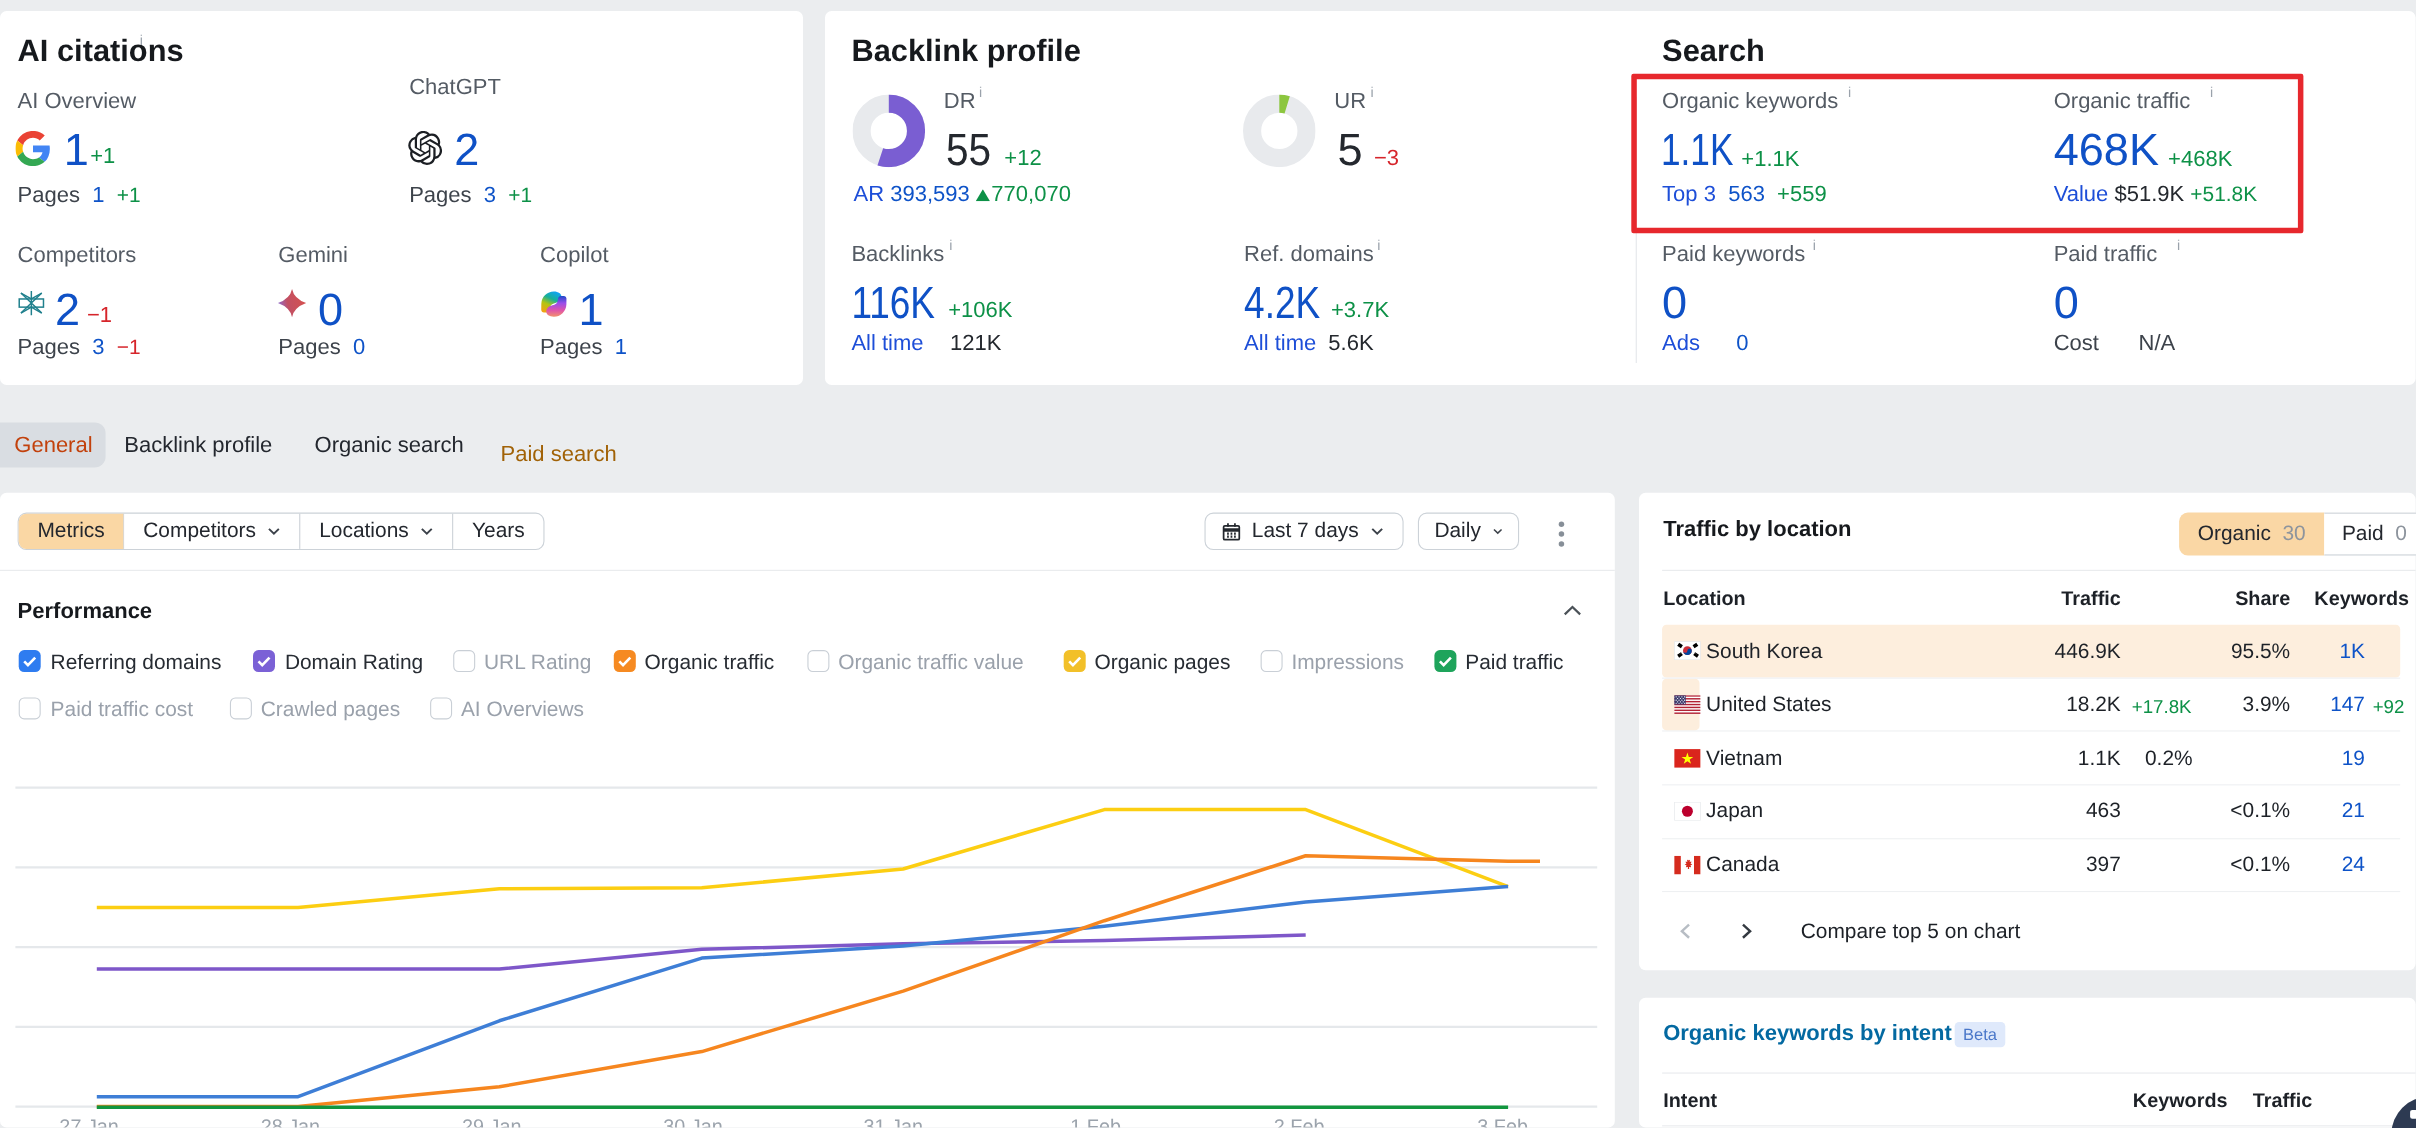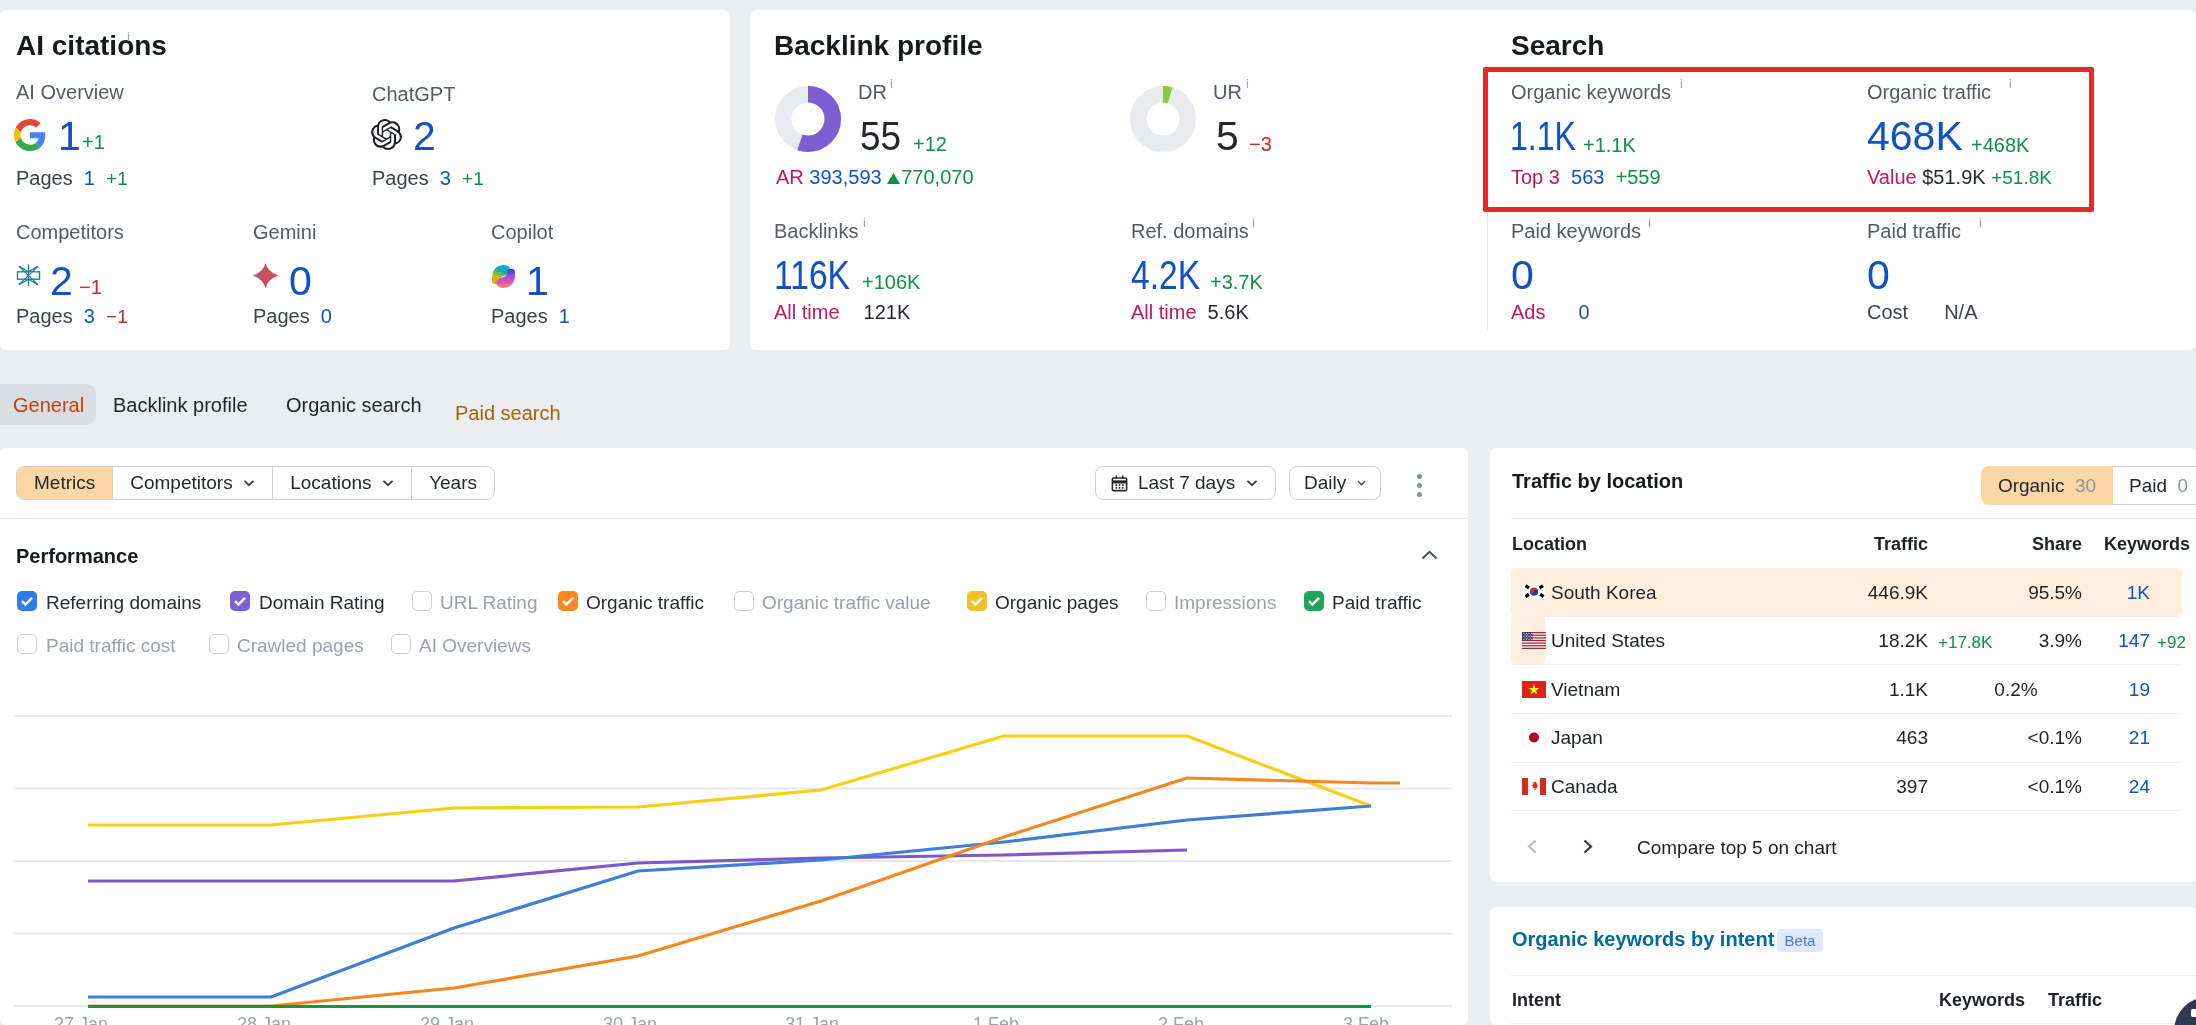--- a/index.html
+++ b/index.html
@@ -2,21 +2,21 @@
 <html><head><meta charset="utf-8">
 <style>
 *{margin:0;padding:0;box-sizing:border-box}
 html,body{width:2196px;height:1025px;overflow:hidden;background:#ebedef;font-family:"Liberation Sans",sans-serif}
 .a{position:absolute}
 .card{position:absolute;background:#fff;border-radius:6px}
 .b{font-weight:bold;color:#16191d;font-size:28px}
 .lab{font-size:20px;color:#545b64}
 .big{font-size:41px;color:#0f51c6;transform-origin:left bottom}
 .dk{color:#24282e}
-.md{color:#be185d}
+.md{color:#1d4ed8}
 .chg{font-size:20px;color:#0d9147}
 .grn{color:#0d9147}
 .red{color:#d6252b}
 .blue{color:#0e53c8}
 .gry{color:#9aa2ab}
 .i{font-size:13px;color:#9aa2ab;font-weight:normal}
 .pg{font-size:20px;color:#3d434b}
 .seg{position:absolute;display:flex;height:34px;border:1px solid #ccd2d8;border-radius:8px;background:#fff;font-size:19px;color:#23272e;align-items:stretch}
 .seg>div{display:flex;align-items:center;padding:12px 17px;border-right:1px solid #ccd2d8}
 .seg>div:last-child{border-right:none}
@@ -32,21 +32,21 @@
 <body>
 <div class="card" style="left:0px;top:10px;width:730px;height:340px"></div>
 <div class="card" style="left:750px;top:10px;width:1446px;height:340px"></div>
 <div class="card" style="left:0px;top:448px;width:1468px;height:577px"></div>
 <div class="card" style="left:1490px;top:448px;width:706px;height:434px"></div>
 <div class="card" style="left:1490px;top:907px;width:706px;height:118px"></div>
 
 <div class="a b" style="left:16px;top:30px">AI citations</div>
 <div class="a i" style="left:127px;top:29px">i</div>
 <div class="a lab" style="left:16px;top:81px">AI Overview</div>
-<div class="a lab" style="left:372px;top:83px">ChatGPT</div>
+<div class="a lab" style="left:372px;top:68px">ChatGPT</div>
 <svg class="a" style="left:14px;top:119px" width="32" height="32" viewBox="0 0 48 48">
     <path fill="#EA4335" d="M24 9.5c3.54 0 6.71 1.22 9.21 3.6l6.85-6.85C35.9 2.38 30.47 0 24 0 14.62 0 6.51 5.38 2.56 13.22l7.98 6.19C12.43 13.72 17.74 9.5 24 9.5z"></path>
     <path fill="#4285F4" d="M46.98 24.55c0-1.57-.15-3.09-.38-4.55H24v9.02h12.94c-.58 2.96-2.26 5.48-4.78 7.18l7.73 6c4.51-4.18 7.09-10.36 7.09-17.65z"></path>
     <path fill="#FBBC05" d="M10.53 28.59c-.48-1.45-.76-2.99-.76-4.59s.27-3.14.76-4.59l-7.98-6.19C.92 16.46 0 20.12 0 24c0 3.88.92 7.54 2.56 10.78l7.97-6.19z"></path>
     <path fill="#34A853" d="M24 48c6.48 0 11.93-2.13 15.89-5.81l-7.73-6c-2.15 1.45-4.92 2.3-8.16 2.3-6.26 0-11.57-4.22-13.47-9.91l-7.98 6.19C6.51 42.62 14.62 48 24 48z"></path>
   </svg>
 <div class="a big" style="left:58px;top:113px">1</div>
 <div class="a chg" style="left:82px;top:131px">+1</div>
 <svg class="a" style="left:371px;top:119px" width="31" height="31" viewBox="0 0 24 24" fill="#1c1f24">
     <path d="M22.2819 9.8211a5.9847 5.9847 0 0 0-.5157-4.9108 6.0462 6.0462 0 0 0-6.5098-2.9A6.0651 6.0651 0 0 0 4.9807 4.1818a5.9847 5.9847 0 0 0-3.9977 2.9 6.0462 6.0462 0 0 0 .7427 7.0966 5.98 5.98 0 0 0 .511 4.9107 6.051 6.051 0 0 0 6.5146 2.9001A5.9847 5.9847 0 0 0 13.2599 24a6.0557 6.0557 0 0 0 5.7718-4.2058 5.9894 5.9894 0 0 0 3.9977-2.9001 6.0557 6.0557 0 0 0-.7475-7.0729zm-9.022 12.6081a4.4755 4.4755 0 0 1-2.8764-1.0408l.1419-.0804 4.7783-2.7582a.7948.7948 0 0 0 .3927-.6813v-6.7226l2.02 1.1686a.071.071 0 0 1 .038.0615v5.5826a4.504 4.504 0 0 1-4.4945 4.4706zm-9.6607-4.1254a4.4708 4.4708 0 0 1-.5346-3.0137l.142.0852 4.783 2.7582a.7712.7712 0 0 0 .7806 0l5.8428-3.3685v2.3324a.0804.0804 0 0 1-.0332.0615L9.74 19.9502a4.4992 4.4992 0 0 1-6.1408-1.6464zM2.3408 7.8956a4.485 4.485 0 0 1 2.3655-1.9728V11.6a.7664.7664 0 0 0 .3879.6765l5.8144 3.3543-2.0201 1.1685a.0757.0757 0 0 1-.071 0l-4.8303-2.7865A4.504 4.504 0 0 1 2.3408 7.8956zm16.5963 3.8558L13.1038 8.364 15.1192 7.2a.0757.0757 0 0 1 .071 0l4.8303 2.7913a4.4944 4.4944 0 0 1-.6765 8.1042v-5.6772a.79.79 0 0 0-.407-.667zm2.0107-3.0231l-.142-.0852-4.7735-2.7818a.7759.7759 0 0 0-.7854 0L9.409 9.2297V6.8974a.0662.0662 0 0 1 .0284-.0615l4.8303-2.7866a4.4992 4.4992 0 0 1 6.6802 4.66zM8.3065 12.863l-2.02-1.1638a.0804.0804 0 0 1-.038-.0567V6.0742a4.4992 4.4992 0 0 1 7.3757-3.4537l-.142.0805L8.704 5.459a.7948.7948 0 0 0-.3927.6813zm1.0976-2.3654l2.602-1.4998 2.6069 1.4998v2.9994l-2.5974 1.4997-2.6067-1.4997z"></path>
@@ -329,21 +329,21 @@
 <div class="td" style="left:1551px;top:727px">Japan</div>
 <div class="td" style="left:1551px;top:776px">Canada</div>
 <div class="td" style="left:1790px;top:582px;width:138px;text-align:right">446.9K</div>
 <div class="td" style="left:1790px;top:630px;width:138px;text-align:right">18.2K</div>
 <div class="a grn" style="left:1938px;top:633px;font-size:17px">+17.8K</div>
 <div class="td" style="left:1790px;top:679px;width:138px;text-align:right">1.1K</div>
 <div class="td" style="left:1790px;top:727px;width:138px;text-align:right">463</div>
 <div class="td" style="left:1790px;top:776px;width:138px;text-align:right">397</div>
 <div class="td" style="left:1950px;top:582px;width:132px;text-align:right">95.5%</div>
 <div class="td" style="left:1950px;top:630px;width:132px;text-align:right">3.9%</div>
-<div class="td" style="left:1950px;top:679px;width:132px;text-align:center">0.2%</div>
+<div class="td" style="left:1950px;top:679px;width:132px;text-align:left">0.2%</div>
 <div class="td" style="left:1950px;top:727px;width:132px;text-align:right">&lt;0.1%</div>
 <div class="td" style="left:1950px;top:776px;width:132px;text-align:right">&lt;0.1%</div>
 <div class="td blue" style="left:2040px;top:582px;width:110px;text-align:right">1K</div>
 <div class="td blue" style="left:2040px;top:630px;width:110px;text-align:right">147</div>
 <div class="a grn" style="left:2157px;top:633px;font-size:17px">+92</div>
 <div class="td blue" style="left:2040px;top:679px;width:110px;text-align:right">19</div>
 <div class="td blue" style="left:2040px;top:727px;width:110px;text-align:right">21</div>
 <div class="td blue" style="left:2040px;top:776px;width:110px;text-align:right">24</div>
 <svg class="a" style="left:1526px;top:839px" width="14" height="15" viewBox="0 0 14 15" fill="none" stroke="#b7bdc4" stroke-width="2.2">
     <path d="M9.5 1.5 3 7.5l6.5 6"></path>

